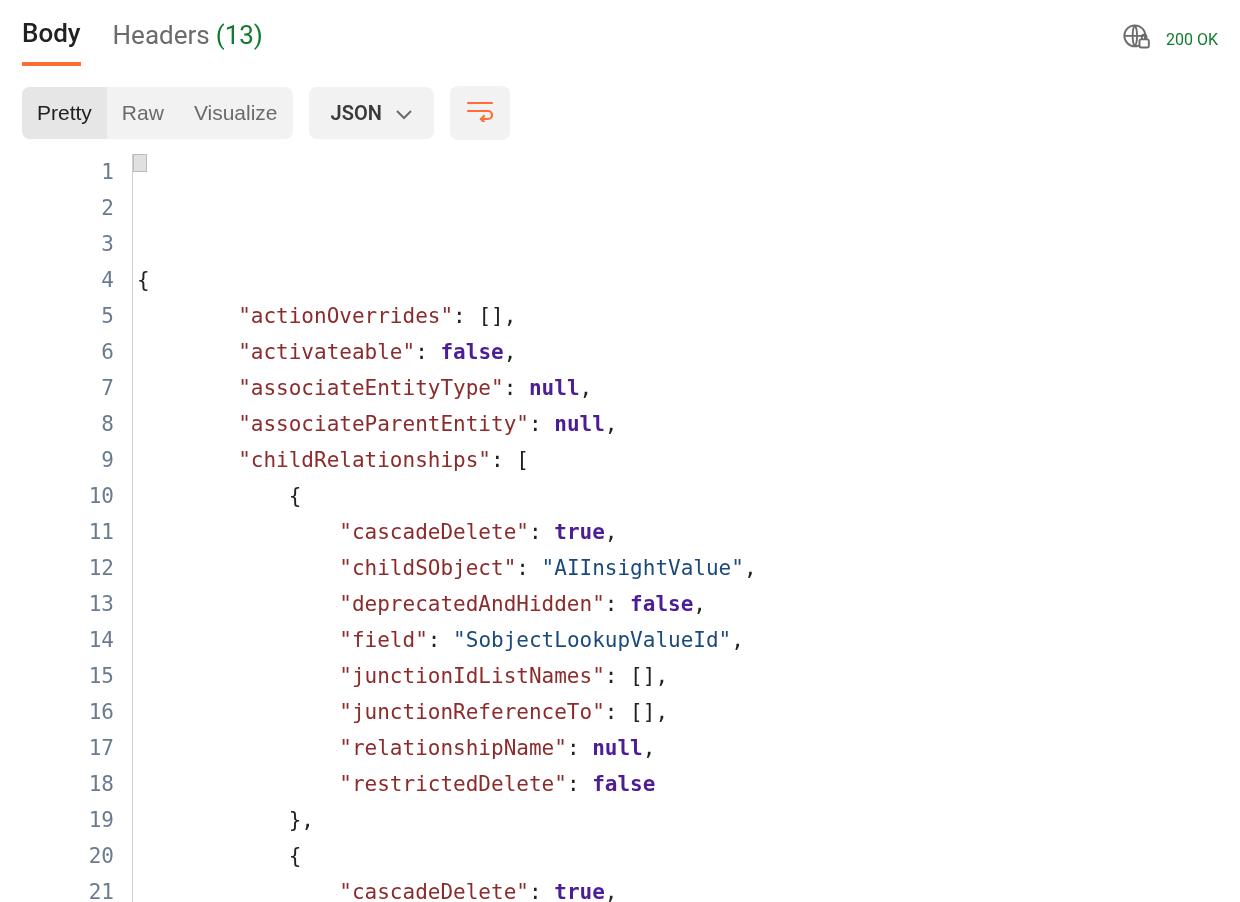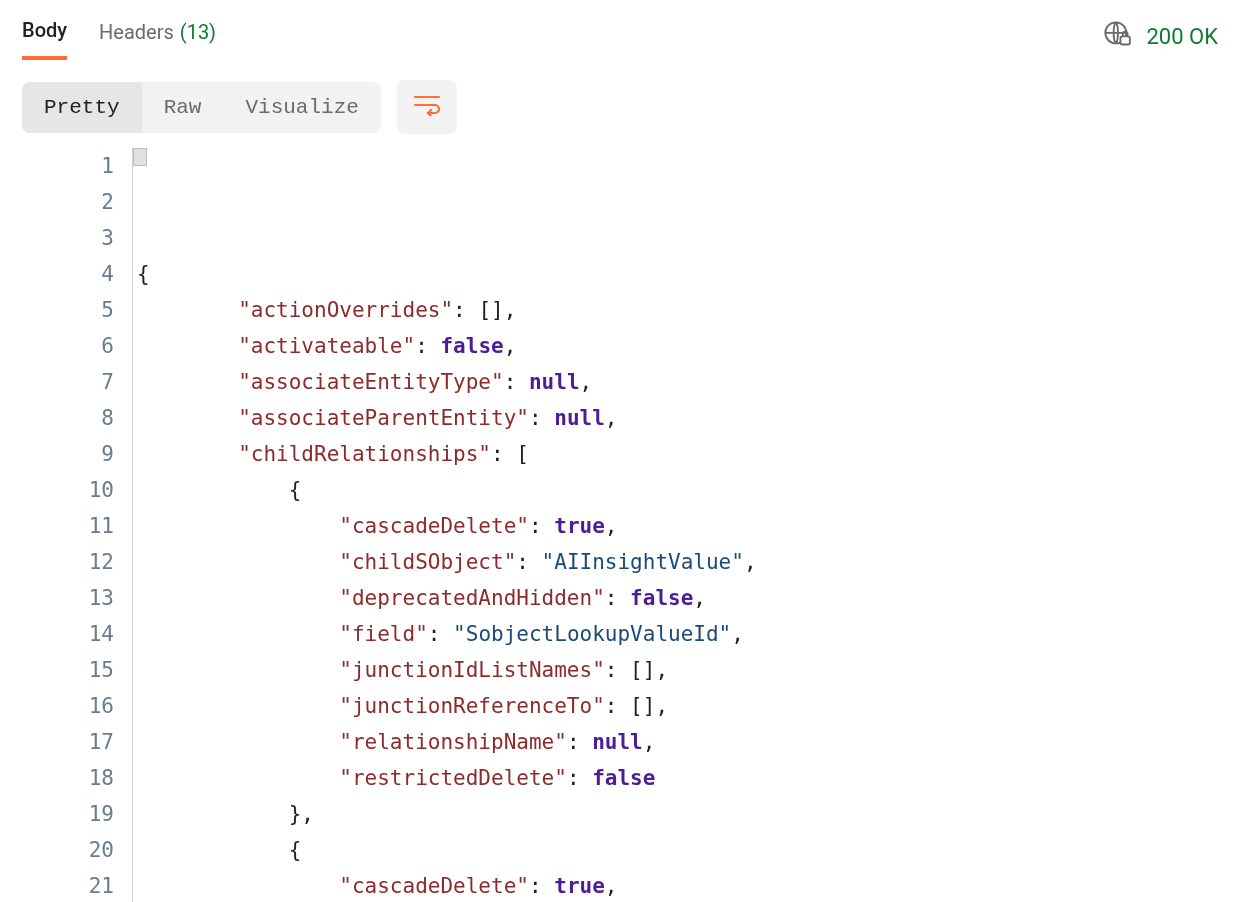--- a/index.html
+++ b/index.html
@@ -20,21 +20,21 @@
     justify-content: space-between;
     border-bottom: none;
     margin-bottom: 20px;
   }
   .tabs {
     display: flex;
     gap: 32px;
     align-items: center;
   }
   .tab {
-    font-size: 20px;
+    font-size: 26px;
     color: #6b6b6b;
     padding: 6px 0 14px 0;
     cursor: pointer;
     display: flex;
     align-items: flex-start;
     gap: 6px;
   }
   .tab.active {
     color: #212121;
     font-weight: 500;
@@ -42,41 +42,40 @@
   }
   .tab .count {
     color: #0f7c2f;
   }
   .status-group {
     display: flex;
     align-items: center;
     gap: 16px;
   }
   .globe-icon { width: 28px; height: 28px; color: #6b6b6b; }
-  .status-text { color: #0f7c2f; font-size: 22px; }
+  .status-text { color: #0f7c2f; font-size: 16px; }
   .toolbar {
     display: flex;
     gap: 16px;
     align-items: center;
     margin-bottom: 14px;
   }
   .view-group {
     display: flex;
     background: #f2f2f2;
     border-radius: 8px;
     overflow: hidden;
   }
   .view-btn {
-    padding: 14px 22px;
+    padding: 14px 15px;
     font-size: 21px;
     color: #6b6b6b;
     cursor: pointer;
     border: none;
     background: transparent;
-    font-family: Liberation Mono, monospace;
   }
   .view-btn.active {
     background: #e6e6e6;
     color: #212121;
     font-weight: 500;
   }
   .format-select {
     display: flex;
     align-items: center;
     gap: 14px;
@@ -161,20 +160,28 @@
       </span>
       <span class="status-text">200 OK</span>
     </div>
   </div>
 
   <div class="toolbar">
     <div class="view-group">
       <button class="view-btn active">Pretty</button>
       <button class="view-btn">Raw</button>
       <button class="view-btn">Visualize</button>
+    </div>
+    <div class="format-select">
+      <span>JSON</span>
+      <span>
+        <svg class="chevron-down" viewBox="0 0 16 10" fill="none" stroke="#6b6b6b" stroke-width="2">
+          <path d="M1 1l7 7 7-7"></path>
+        </svg>
+      </span>
     </div>
     <div class="wrap-btn">
       <span>
         <svg class="wrap-icon" viewBox="0 0 28 22" fill="none" stroke="#ff6c37" stroke-width="2.2" stroke-linecap="round">
           <line x1="2" y1="3" x2="26" y2="3"></line>
           <path d="M2 11h20a4 4 0 0 1 0 8h-7"></path>
           <path d="M18 16l-3 3 3 3"></path>
         </svg>
       </span>
     </div>

